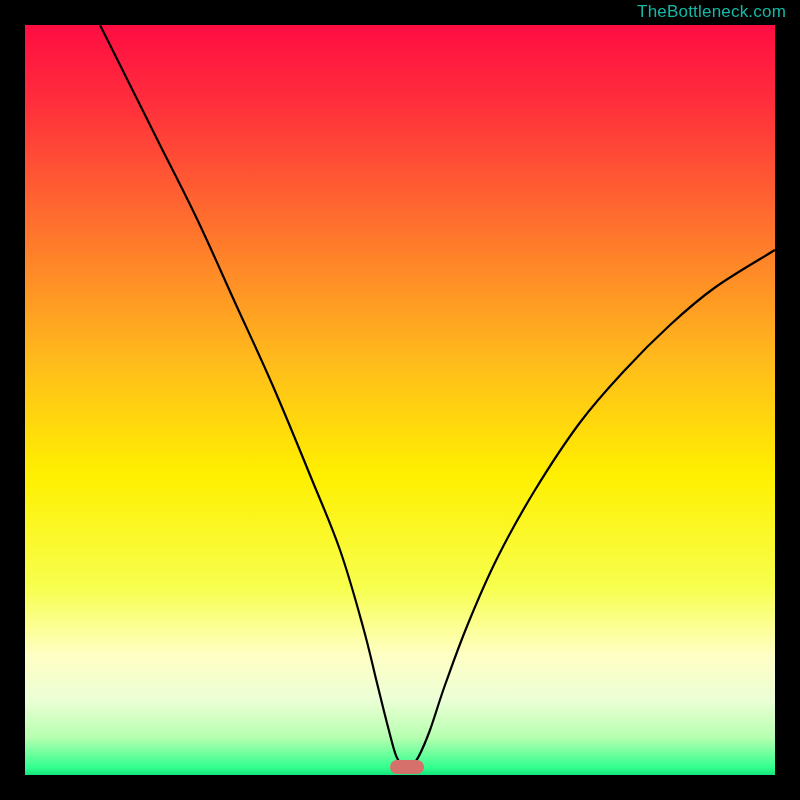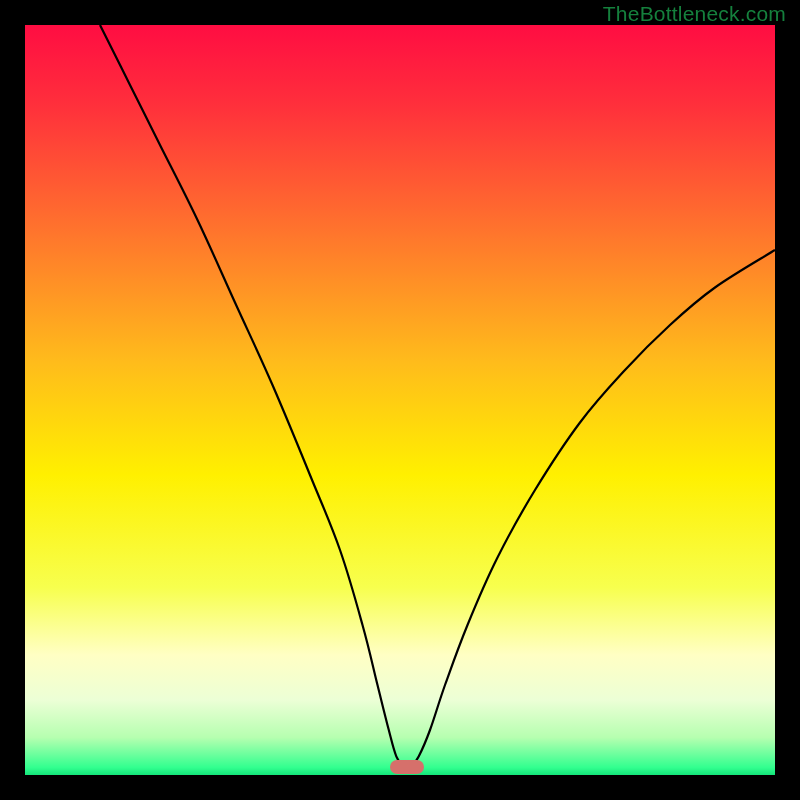--- a/index.html
+++ b/index.html
@@ -45,22 +45,22 @@
     fill: none;
     stroke: #000;
     stroke-width: 2.2;
   }
   .marker {
     position: absolute;
     border-radius: 7px;
   }
   .watermark {
     position: absolute;
-    color: #15803d;
-    font-size: 21px;
+    color: #14b8a6;
+    font-size: 17px;
     font-weight: 400;
     letter-spacing: 0.2px;
   }
 </style>
 </head>
 <body>
 
 <div class="frame">
 
   <div class="watermark" style="top: 2px; right: 14px;">TheBottleneck.com</div>

